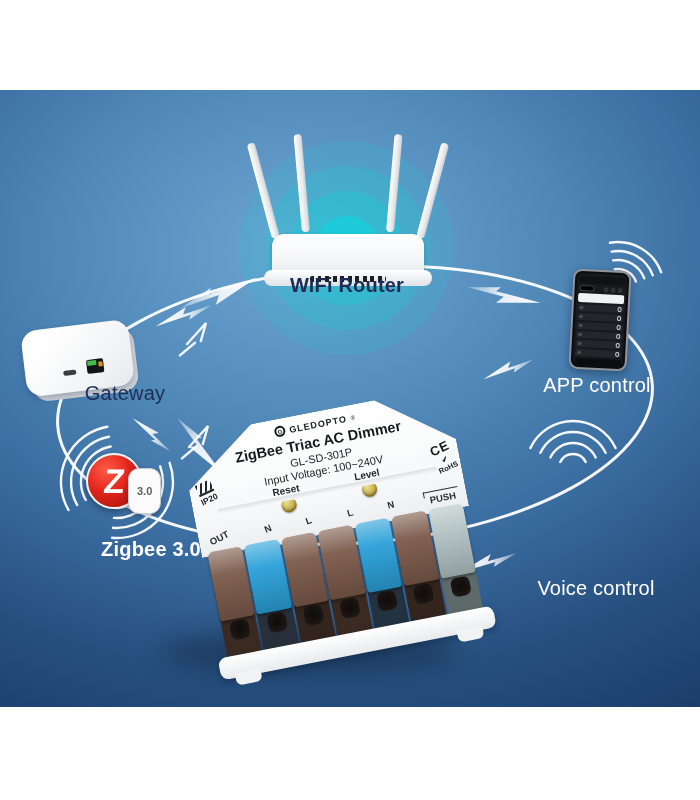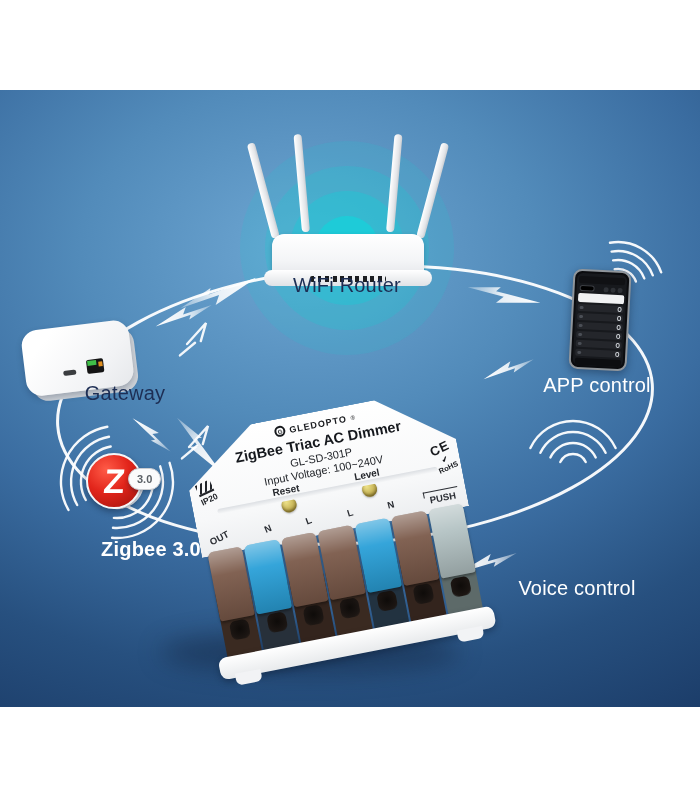--- a/index.html
+++ b/index.html
@@ -50,21 +50,21 @@
   .ph-row{height:7.5px;margin:1.5px 2px;border-radius:2px;background:#24262b;position:relative;}
   .ph-row i{position:absolute;left:2px;top:2px;width:3.5px;height:3.5px;border-radius:50%;background:#4a4e55;}
   .ph-row u{position:absolute;right:2px;top:1.5px;width:4.5px;height:4.5px;border-radius:50%;border:1px solid #cfd3d8;box-sizing:border-box;}
   .ph-bottom{height:7px;background:#0c0d10;margin:1px 2px 0 2px;border-radius:2px;}
 
   
   .zlogo{position:absolute;left:86px;top:363px;width:52px;height:52px;border-radius:50%;
     background:radial-gradient(circle at 35% 28%,#ff5b47 0%,#e2251b 45%,#9e120c 100%);
     border:2px solid #f5f6f8;box-shadow:0 3px 6px rgba(10,20,40,.4);display:flex;align-items:center;justify-content:center;}
   .zlogo span{color:#fff;font-size:34px;font-weight:bold;line-height:1;transform:skewX(-6deg);}
-  .zpill{position:absolute;left:128px;top:378px;height:20px;padding:0 8px;border-radius:11px;
+  .zpill{position:absolute;left:128px;top:378px;height:20px;padding:12px 8px;border-radius:11px;
     background:#fbfbfc;border:1px solid #c9ccd1;color:#5b6066;font-size:11px;font-weight:bold;
     display:flex;align-items:center;box-shadow:0 2px 4px rgba(10,20,40,.3);}
 
   
   .echo{position:absolute;left:536px;top:366px;width:77px;height:118px;border-radius:12px 12px 16px 16px;
     background:linear-gradient(90deg,#848d95 0%,#aab3ba 22%,#b8c0c6 45%,#9aa3aa 75%,#7c858d 100%);
     box-shadow:0 4px 10px rgba(10,20,40,.45);overflow:hidden;}
   .echo .weave{position:absolute;inset:0;border-radius:inherit;
     background:repeating-linear-gradient(45deg,rgba(255,255,255,.10) 0 1.5px,transparent 1.5px 3.5px),
                repeating-linear-gradient(-45deg,rgba(40,45,50,.12) 0 1.5px,transparent 1.5px 3.5px);}
@@ -129,21 +129,21 @@
   .foot.fl{left:10px;} .foot.fr{right:10px;}
 
   
   .lbl{position:absolute;font-size:20px;text-align:center;letter-spacing:.2px;}
   .lbl.navy{color:#1d2e54;}
   .lbl.white{color:#ffffff;}
   .lbl-router{left:267px;top:184px;width:160px;}
   .lbl-gateway{left:55px;top:292px;width:140px;}
   .lbl-app{left:517px;top:284px;width:160px;}
   .lbl-zigbee{left:71px;top:448px;width:160px;font-weight:bold;}
-  .lbl-voice{left:493px;top:487px;width:168px;}
+  .lbl-voice{left:512px;top:487px;width:168px;}
 </style>
 </head>
 <body>
 
 <div class="canvas">
   <div class="scene">
 
     <div class="ring r1"></div>
     <div class="ring r2"></div>
     <div class="ring r3"></div>
@@ -324,19 +324,19 @@
         <div class="lever" style="background: rgb(123, 90, 74);"></div>
         <div class="lever" style="background: rgb(42, 160, 216);"></div>
         <div class="lever" style="background: rgb(123, 90, 74);"></div>
         <div class="lever" style="background: rgb(179, 194, 195);"></div>
       </div>
       <div class="dim-base"></div>
       <div class="foot fl"></div>
       <div class="foot fr"></div>
     </div>
 
-    <div class="lbl navy lbl-router" style="color: rgb(29, 46, 84);">WiFi Router</div>
+    <div class="lbl navy lbl-router" style="color: rgb(29, 46, 84); font-weight: bold;">WiFi Router</div>
     <div class="lbl white lbl-app">APP control</div>
     <div class="lbl navy lbl-gateway" style="color: rgb(29, 46, 84);">Gateway</div>
     <div class="lbl white lbl-zigbee">Zigbee 3.0</div>
     <div class="lbl white lbl-voice">Voice control</div>
   </div>
 </div>
 
 </body></html>

